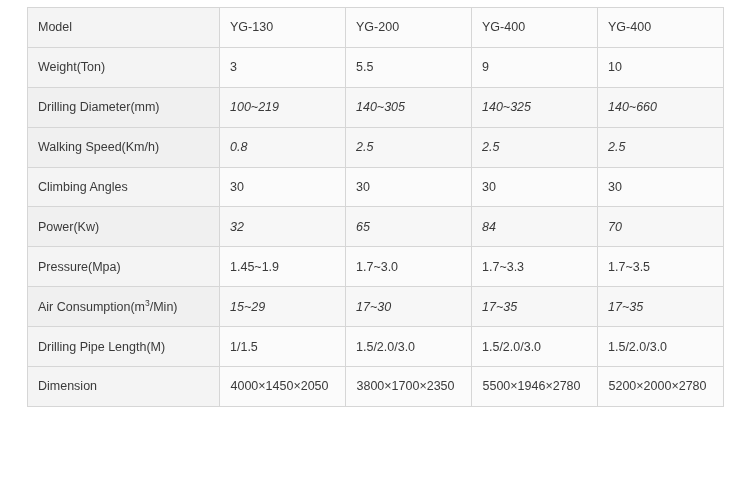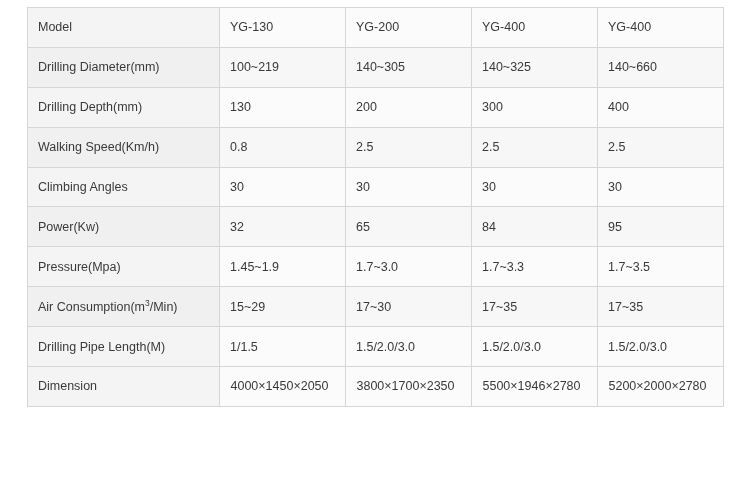--- a/index.html
+++ b/index.html
@@ -43,21 +43,21 @@
   col.c3 { width: 126px; }
   col.c4 { width: 126px; }
 
   td.label {
     background: #f4f4f4;
   }
   td.val {
     background: #fbfbfb;
   }
   tr.rowalt td.label { background: #f0f0f0; }
-  tr.rowalt td.val { background: #f7f7f7; }
+  tr.rowalt td.val { background: #f7f7f7; font-style: italic; }
 
   sup {
     font-size: 8.5px;
     vertical-align: super;
     line-height: 0;
   }
   .dim-cell {
     font-size: 12px;
     padding-left: 6px;
     text-align: center;
@@ -77,36 +77,36 @@
     </colgroup>
     <tbody>
       <tr>
         <td class="label">Model</td>
         <td class="val">YG-130</td>
         <td class="val">YG-200</td>
         <td class="val">YG-400</td>
         <td class="val">YG-400</td>
       </tr>
 
+      <tr>
+        <td class="label">Weight(Ton)</td>
+        <td class="val">3</td>
+        <td class="val">5.5</td>
+        <td class="val">9</td>
+        <td class="val">10</td>
+      </tr>
 
       <tr class="rowalt">
         <td class="label">Drilling Diameter(mm)</td>
         <td class="val">100~219</td>
         <td class="val">140~305</td>
         <td class="val">140~325</td>
         <td class="val">140~660</td>
       </tr>
 
-      <tr>
-        <td class="label">Drilling Depth(mm)</td>
-        <td class="val">130</td>
-        <td class="val">200</td>
-        <td class="val">300</td>
-        <td class="val">400</td>
-      </tr>
 
       <tr class="rowalt">
         <td class="label">Walking Speed(Km/h)</td>
         <td class="val">0.8</td>
         <td class="val">2.5</td>
         <td class="val">2.5</td>
         <td class="val">2.5</td>
       </tr>
 
       <tr>
@@ -115,21 +115,21 @@
         <td class="val">30</td>
         <td class="val">30</td>
         <td class="val">30</td>
       </tr>
 
       <tr class="rowalt">
         <td class="label">Power(Kw)</td>
         <td class="val">32</td>
         <td class="val">65</td>
         <td class="val">84</td>
-        <td class="val">95</td>
+        <td class="val">70</td>
       </tr>
 
       <tr>
         <td class="label">Pressure(Mpa)</td>
         <td class="val">1.45~1.9</td>
         <td class="val">1.7~3.0</td>
         <td class="val">1.7~3.3</td>
         <td class="val">1.7~3.5</td>
       </tr>
 

